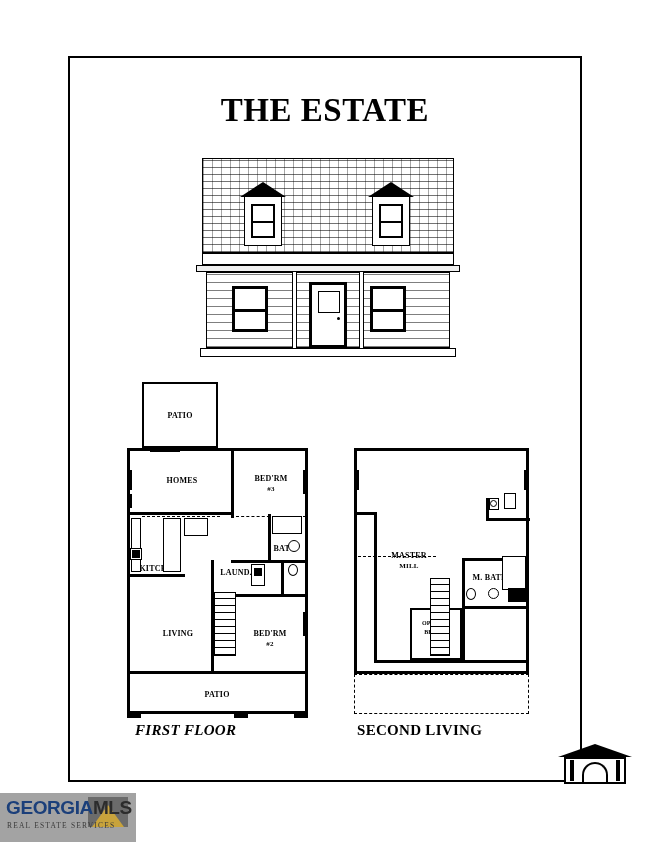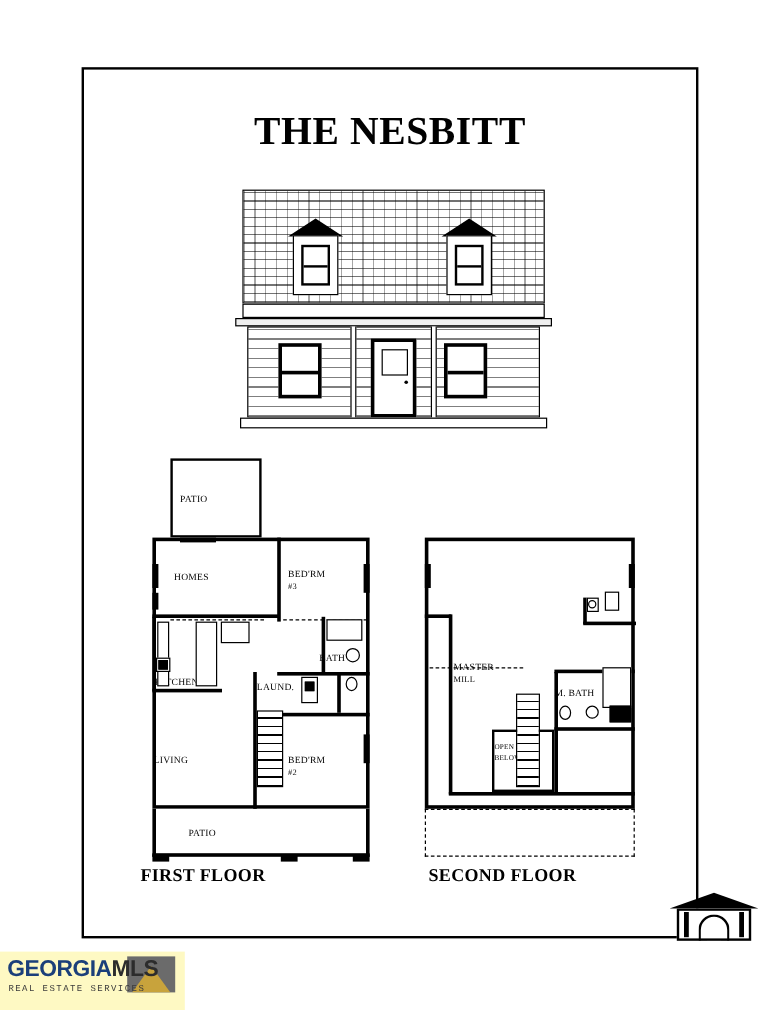--- a/index.html
+++ b/index.html
@@ -193,23 +193,23 @@
   }
   .dash-box {
     position: absolute;
     border: 1.5px dashed #000;
     box-sizing: border-box;
     background: transparent;
   }
   .rm {
     position: absolute;
     font-family: "Liberation Serif", serif;
-    font-weight: normal;
+    font-weight: bold;
     font-size: 8px;
-    text-align: left;
+    text-align: center;
     line-height: 1.15;
     color: #000;
     letter-spacing: 0.2px;
   }
   .rm.sm { font-size: 7px; }
   .rm.xs { font-size: 6px; }
   .floor-label {
     position: absolute;
     font-family: "Liberation Serif", serif;
     font-weight: bold;
@@ -286,22 +286,21 @@
     border-bottom: none;
     border-radius: 13px 13px 0 0;
     box-sizing: border-box;
   }
 
   
   .gmls {
     position: absolute;
     left: 0; top: 793px;
     width: 136px; height: 49px;
-    background: #fef9c3;
-    padding-left: 18px;
+    background: #a3a3a3;
   }
   .gmls .swatch {
     position: absolute;
     right: 8px; top: 4px;
     width: 40px; height: 30px;
     background: #6b6b6b;
     overflow: hidden;
   }
   .gmls .swatch::after {
     content: "";
@@ -318,34 +317,34 @@
     font-family: "Liberation Sans", sans-serif;
     font-weight: bold;
     font-size: 19px;
     color: #1b3f7a;
     letter-spacing: -0.4px;
   }
   .gmls .g1 .mls { color: #2c2c2c; }
   .gmls .g2 {
     position: absolute;
     left: 7px; top: 28px;
-    font-family: Liberation Mono, monospace;
+    font-family: Liberation Serif, serif;
     font-size: 7.5px;
     color: #3b3b3b;
     letter-spacing: 1.2px;
   }
 </style>
 </head>
 <body>
 
 <div id="sheet">
 
   <div class="plan-border"></div>
 
-  <div class="plan-title">THE NESBITT</div>
+  <div class="plan-title">THE ESTATE</div>
 
   <div class="elev">
     <div class="roof"></div>
     <div class="roof-band"></div>
 
     <div class="dormer" style="left:44px; top:24px;">
       <div class="d-roof"></div>
       <div class="d-body"></div>
       <div class="d-win"></div>
     </div>
@@ -397,21 +396,21 @@
 
     <div class="dash-box" style="left:142px; top:516px; width:78px; height:1px; border:none; border-top:1.5px dashed #000;"></div>
     <div class="dash-box" style="left:236px; top:516px; width:70px; height:1px; border:none; border-top:1.5px dashed #000;"></div>
 
     <div class="rm" style="left:145px; top:476px; width:74px;">HOMES</div>
     <div class="rm" style="left:240px; top:474px; width:62px;">BED'RM</div>
     <div class="rm sm" style="left:240px; top:485px; width:62px;">#3</div>
     <div class="rm" style="left:129px; top:564px; width:60px;">KITCHEN</div>
     <div class="rm" style="left:266px; top:544px; width:38px;">BATH</div>
     <div class="rm" style="left:214px; top:568px; width:44px;">LAUND.</div>
-    <div class="rm" style="left:128px; top:629px; width:60px;">LIVING</div>
+    <div class="rm" style="left:148px; top:629px; width:60px;">LIVING</div>
     <div class="rm" style="left:240px; top:629px; width:60px;">BED'RM</div>
     <div class="rm sm" style="left:240px; top:640px; width:60px;">#2</div>
 
     <div class="stair" style="left:214px; top:592px; width:22px; height:64px;"></div>
 
     <div class="counter" style="left:131px; top:518px; width:10px; height:54px;"></div>
     <div class="counter" style="left:163px; top:518px; width:18px; height:54px;"></div>
     <div class="fixture" style="left:130px; top:548px; width:12px; height:12px;"></div>
     <div class="fixture fill-black" style="left:132px; top:550px; width:8px; height:8px;"></div>
     <div class="counter" style="left:184px; top:518px; width:24px; height:18px;"></div>
@@ -421,21 +420,21 @@
     <div class="fixture round" style="left:288px; top:564px; width:10px; height:12px;"></div>
     <div class="fixture" style="left:251px; top:564px; width:14px; height:22px;"></div>
     <div class="fixture fill-black" style="left:254px; top:568px; width:8px; height:8px;"></div>
 
     <div class="wall-thin" style="left:127px; top:470px; width:5px; height:20px;"></div>
     <div class="wall-thin" style="left:127px; top:494px; width:5px; height:14px;"></div>
     <div class="wall-thin" style="left:303px; top:470px; width:5px; height:24px;"></div>
     <div class="wall-thin" style="left:303px; top:612px; width:5px; height:24px;"></div>
     <div class="wall-thin" style="left:150px; top:448px; width:30px; height:4px;"></div>
 
-    <div class="floor-label" style="left:117px; top:722px;">FIRST FLOOR</div>
+    <div class="floor-label" style="left:135px; top:722px;font-style:italic;">FIRST FLOOR</div>
   </div>
 
   <div class="plan" style="left:0; top:0; width:552px; height:842px;">
 
     <div class="wall-box" style="left:354px; top:448px; width:175px; height:226px;"></div>
 
     <div class="dash-box" style="left:354px; top:674px; width:175px; height:40px;"></div>
 
     <div class="wall-thin" style="left:354px; top:512px; width:22px; height:2.5px;"></div>
     <div class="wall-thin" style="left:374px; top:512px; width:2.5px; height:150px;"></div>
@@ -462,21 +461,21 @@
     <div class="fixture round" style="left:490px; top:500px; width:7px; height:7px;"></div>
     <div class="fixture" style="left:504px; top:493px; width:12px; height:16px;"></div>
     <div class="fixture" style="left:502px; top:556px; width:24px; height:34px;"></div>
     <div class="fixture round" style="left:466px; top:588px; width:10px; height:12px;"></div>
     <div class="fixture round" style="left:488px; top:588px; width:11px; height:11px;"></div>
     <div class="fixture fill-black" style="left:508px; top:588px; width:18px; height:14px;"></div>
 
     <div class="wall-thin" style="left:524px; top:470px; width:5px; height:20px;"></div>
     <div class="wall-thin" style="left:354px; top:470px; width:5px; height:20px;"></div>
 
-    <div class="floor-label" style="left:357px; top:722px;">SECOND FLOOR</div>
+    <div class="floor-label" style="left:357px; top:722px;">SECOND LIVING</div>
   </div>
 
   <div class="builder-logo">
     <div class="roofline"></div>
     <div class="bbody"></div>
     <div class="bcol" style="left:12px;"></div>
     <div class="bcol" style="left:58px;"></div>
     <div class="barch"></div>
   </div>
 

